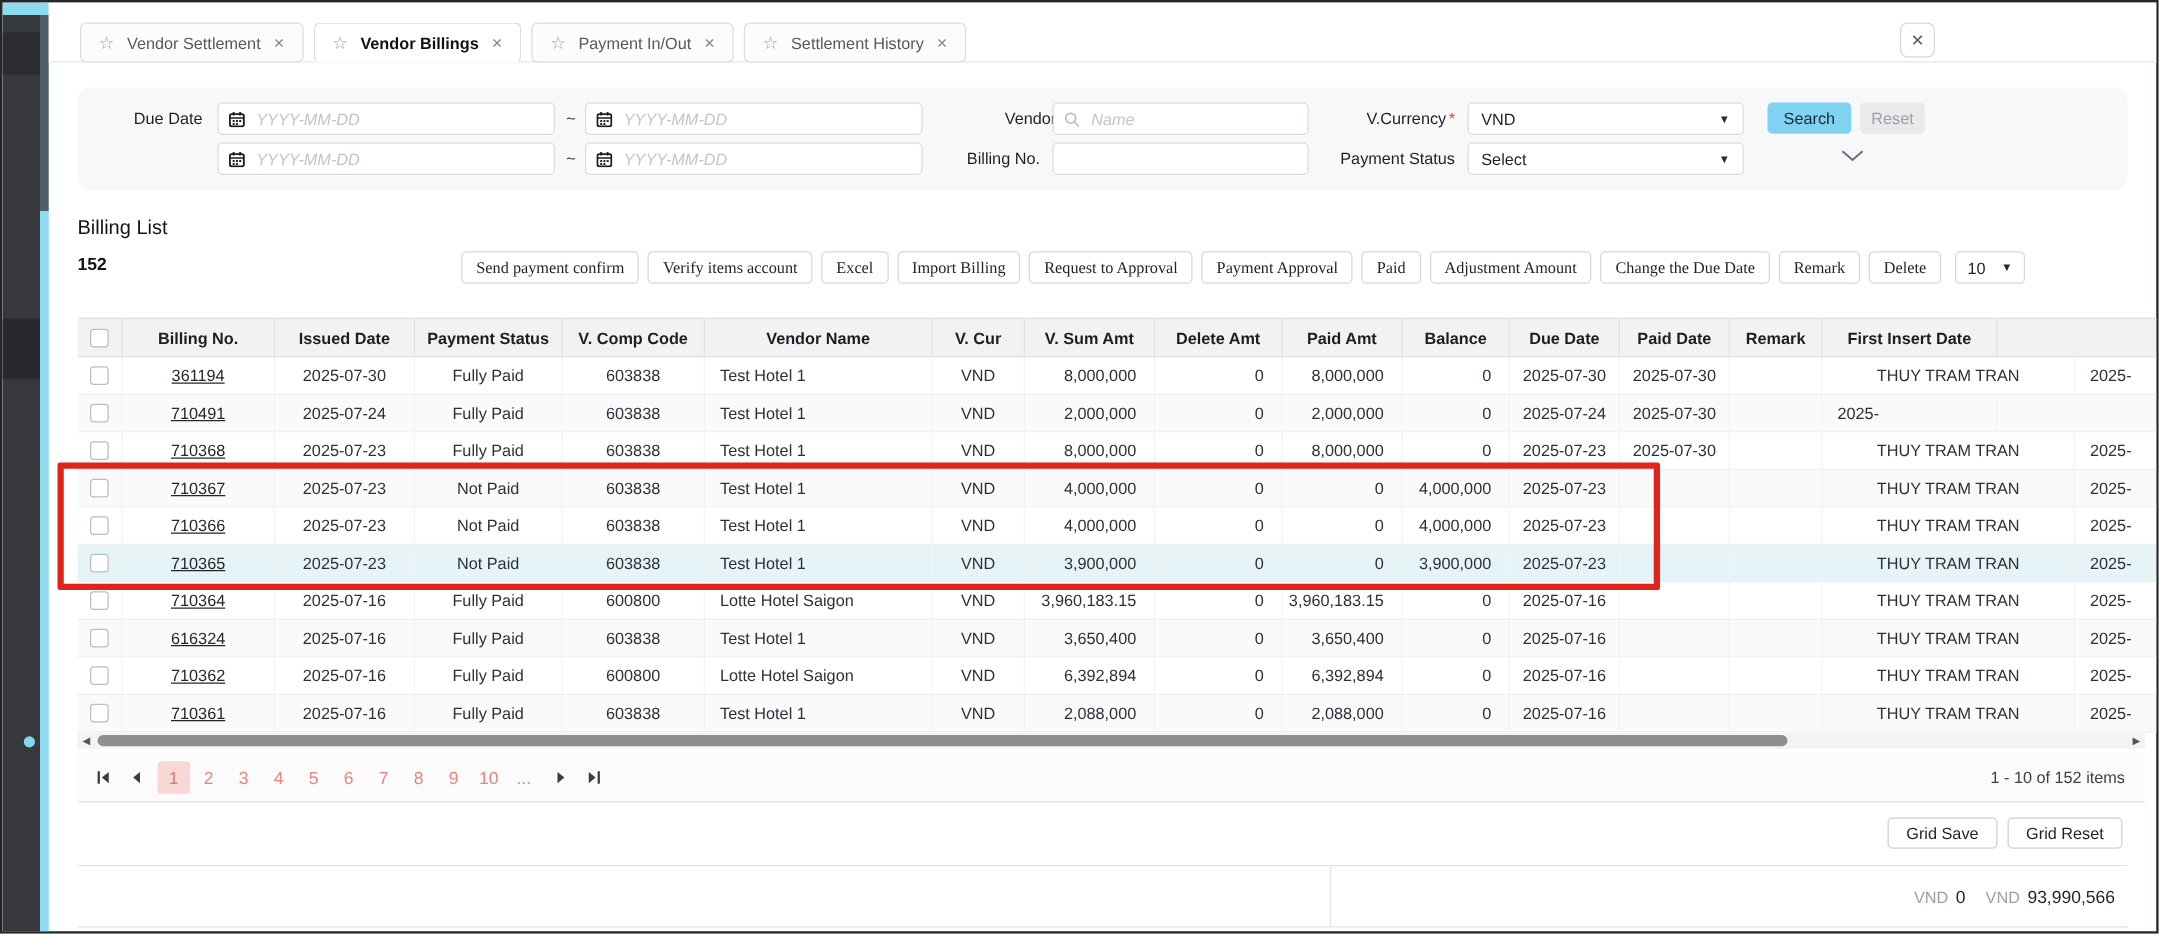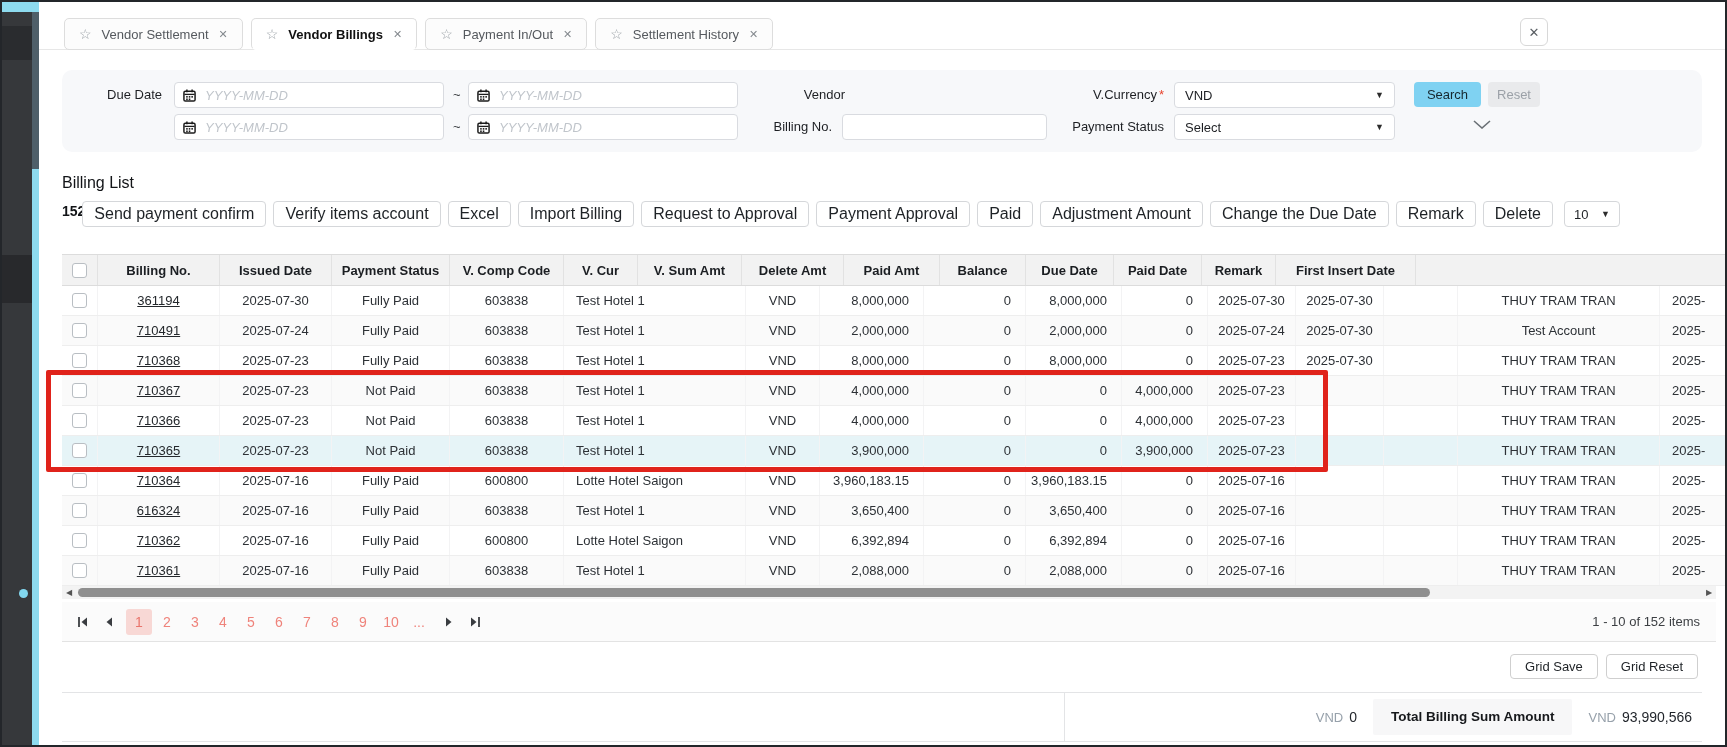--- a/index.html
+++ b/index.html
@@ -46,21 +46,21 @@
     background:#7fd2f2;color:#16282f;font-size:13px;font-family:"Liberation Sans",sans-serif;cursor:pointer;}
   .btn-reset{position:absolute;left:1426px;top:12px;width:52px;height:25px;border:none;border-radius:4px;
     background:#e9eaec;color:#9ba1a8;font-size:13px;font-family:"Liberation Sans",sans-serif;cursor:pointer;}
   .fchevron{position:absolute;left:1405px;top:46px;width:30px;height:16px;display:flex;align-items:center;
     justify-content:center;cursor:pointer;}
   
   .list-title{position:absolute;left:60px;top:172px;font-size:16px;color:#121417;}
   .list-count{position:absolute;left:60px;top:201px;font-size:14px;font-weight:700;color:#121417;}
   .actions{position:absolute;top:199px;right:105px;display:flex;gap:7px;height:26px;align-items:center;}
   .abtn{height:26px;padding:0 11px;border:1px solid #d5d7da;border-radius:4px;background:#fff;
-    font-size:16px;color:#1e2226;font-family:Liberation Sans, sans-serif;cursor:pointer;white-space:nowrap;}
+    font-size:13px;color:#1e2226;font-family:Liberation Serif, serif;cursor:pointer;white-space:nowrap;}
   .psize{height:26px;width:56px;border:1px solid #d5d7da;border-radius:4px;background:#fff;margin-left:4px;
     display:flex;align-items:center;justify-content:space-between;padding:0 9px;cursor:pointer;font-size:13px;color:#1e2226;}
   
   .grid{position:absolute;left:60px;top:252px;width:1667px;overflow:hidden;}
   .gridInner{width:1740px;}
   .thead{display:flex;height:32px;background:#f2f2f2;border-top:1px solid #dcdcdc;border-bottom:1px solid #dcdcdc;}
   .th{display:flex;align-items:center;justify-content:center;font-weight:700;font-size:13px;color:#1b1e22;
     border-right:1px solid #e2e2e2;height:100%;overflow:hidden;white-space:nowrap;}
   .trow{display:flex;height:30px;border-bottom:1px solid #eeeeee;background:#fff;}
   .trow.alt{background:#fafafa;}
@@ -205,20 +205,29 @@
             <rect x="6.2" y="7.6" width="1.7" height="1.7" fill="#1c1c1c"></rect>
             <rect x="9" y="7.6" width="1.7" height="1.7" fill="#1c1c1c"></rect>
             <rect x="3.4" y="10.2" width="1.7" height="1.7" fill="#1c1c1c"></rect>
             <rect x="6.2" y="10.2" width="1.7" height="1.7" fill="#1c1c1c"></rect>
           </svg>
         </span>
       <input placeholder="YYYY-MM-DD" style="">
     </div>
 
     <div class="flabel" style="left:653px;top:12px;width:130px;">Vendor</div>
+    <div class="finput" style="left:780px;top:12px;width:205px;">
+      <span>
+          <svg width="13" height="13" viewBox="0 0 14 14">
+            <circle cx="6" cy="6" r="4.3" fill="none" stroke="#b7bcc2" stroke-width="1.4"></circle>
+            <line x1="9.4" y1="9.4" x2="13" y2="13" stroke="#b7bcc2" stroke-width="1.4"></line>
+          </svg>
+        </span>
+      <input placeholder="Name" style="">
+    </div>
     <div class="flabel" style="left:640px;top:44px;width:130px;">Billing No.</div>
     <div class="finput" style="left:780px;top:44px;width:205px;">
       <input style="">
     </div>
 
     <div class="flabel" style="left:962px;top:12px;width:140px;">
       <span>V.Currency</span><span class="req">*</span>
     </div>
     <div class="fselect" style="left:1112px;top:12px;width:221px;">
       <span class="val">VND</span>
@@ -263,20 +272,21 @@
   <div class="grid">
     <div class="gridInner">
       <div class="thead">
           <div class="th c" style="width: 36px;">
             <div class="cb"></div>
           </div>
           <div class="th c" style="width: 122px;">Billing No.</div>
           <div class="th c" style="width: 112px;">Issued Date</div>
           <div class="th c" style="width: 118px;">Payment Status</div>
           <div class="th c" style="width: 114px;">V. Comp Code</div>
+          <div class="th l" style="width: 182px;">Vendor Name</div>
           <div class="th c" style="width: 74px;">V. Cur</div>
           <div class="th r" style="width: 104px;">V. Sum Amt</div>
           <div class="th r" style="width: 102px;">Delete Amt</div>
           <div class="th r" style="width: 96px;">Paid Amt</div>
           <div class="th r" style="width: 86px;">Balance</div>
           <div class="th c" style="width: 88px;">Due Date</div>
           <div class="th c" style="width: 88px;">Paid Date</div>
           <div class="th l" style="width: 74px;">Remark</div>
           <div class="th l" style="width: 140px;">First Insert Date</div>
         </div>
@@ -315,21 +325,20 @@
             <div class="td c" style="width: 114px;">603838</div>
             <div class="td l" style="width: 182px;">Test Hotel 1</div>
             <div class="td c" style="width: 74px;">VND</div>
             <div class="td r" style="width: 104px;">2,000,000</div>
             <div class="td r" style="width: 102px;">0</div>
             <div class="td r" style="width: 96px;">2,000,000</div>
             <div class="td r" style="width: 86px;">0</div>
             <div class="td c" style="width: 88px;">2025-07-24</div>
             <div class="td c" style="width: 88px;">2025-07-30</div>
             <div class="td l" style="width: 74px;"></div>
-            <div class="td c" style="width: 202px;">Test Account</div>
             <div class="td l" style="width: 140px;">2025-</div>
           </div>
           <div class="trow">
             <div class="td c" style="width: 36px;">
               <div class="cb"></div>
             </div>
             <div class="td c" style="width: 122px;">
               <span class="link">710368</span>
             </div>
             <div class="td c" style="width: 112px;">2025-07-23</div>
@@ -556,20 +565,19 @@
     <button class="gbtn">Grid Save</button>
     <button class="gbtn">Grid Reset</button>
   </div>
 
   <div class="footerbar">
     <div class="fdivider"></div>
     <div class="sumval">
       <span class="cur">VND</span>
       <span class="num">0</span>
     </div>
-    <div class="chip">Total Billing Sum Amount</div>
     <div class="sumval">
       <span class="cur">VND</span>
       <span class="num">93,990,566</span>
     </div>
   </div>
 
 </div>
 
 </body></html>

